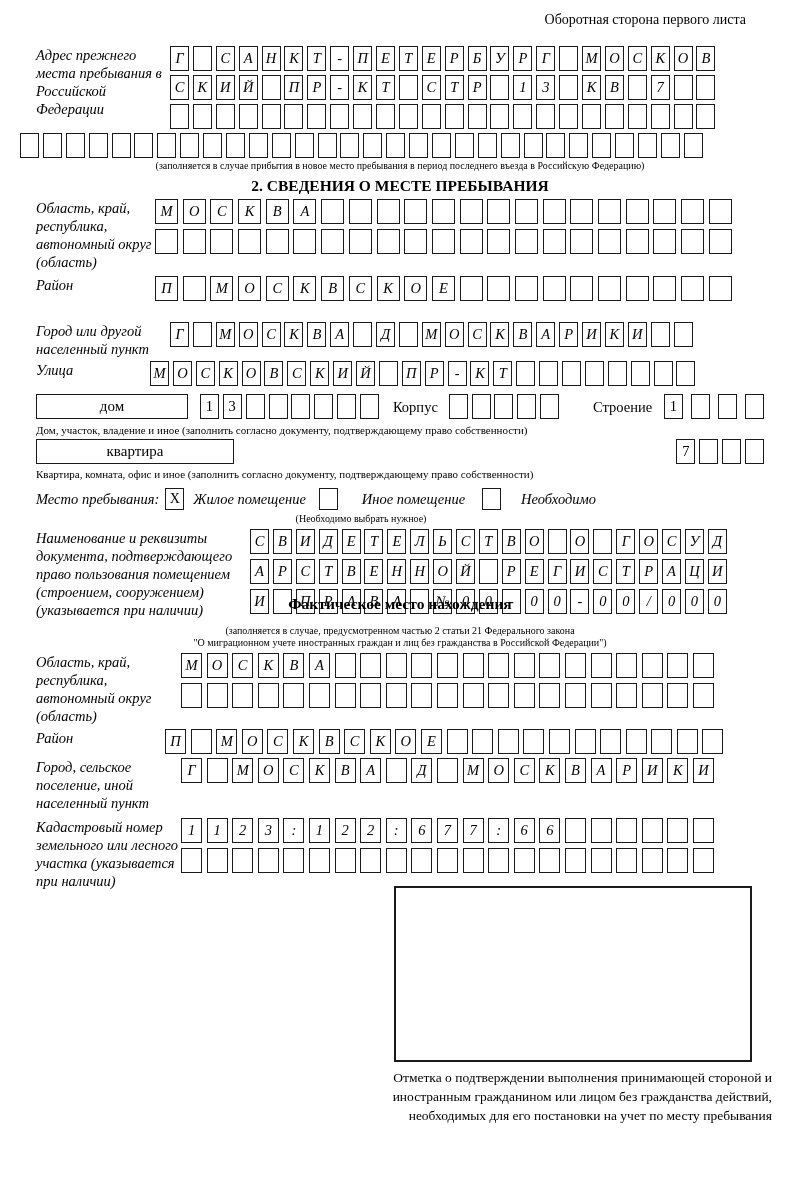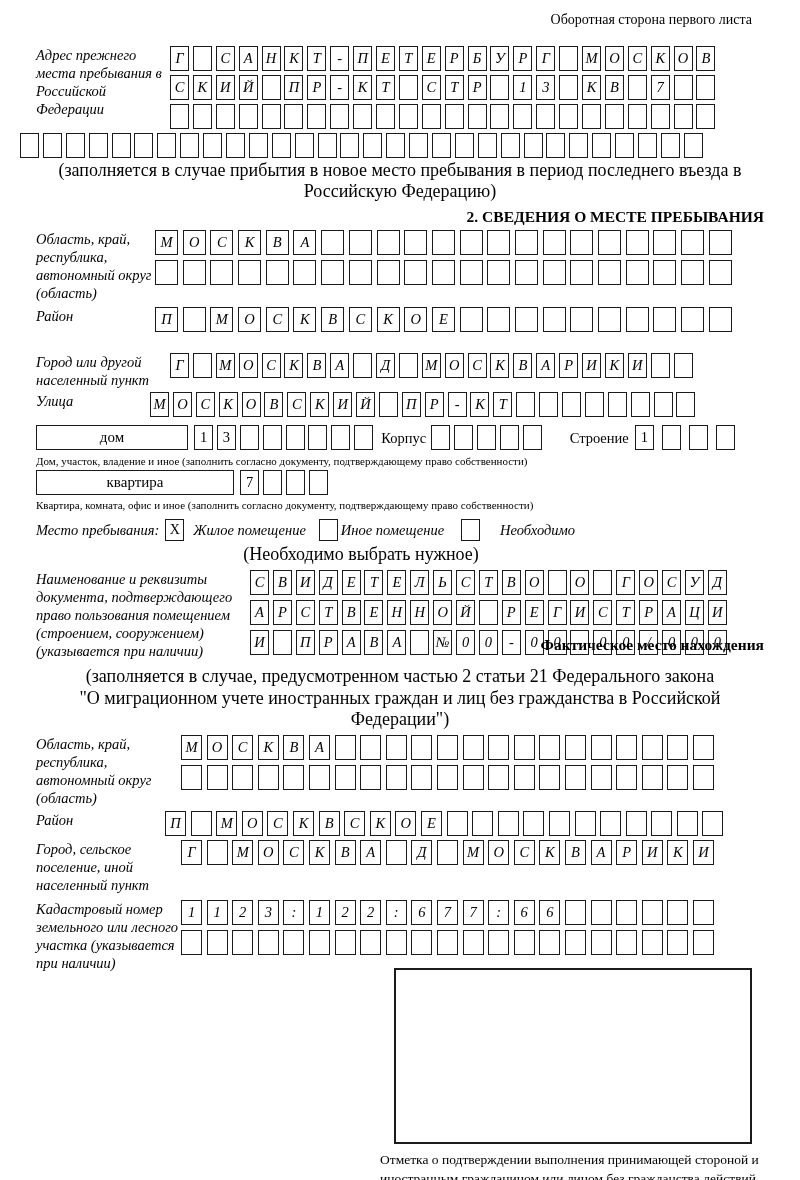--- a/index.html
+++ b/index.html
@@ -2,65 +2,65 @@
 <html><head>
 <meta charset="utf-8">
 <style>
   html,body { margin:0; padding:0; background:#ffffff; }
   .page {
     position:relative; width:800px; height:1180px; box-sizing:border-box;
     padding:12px 36px 0 36px; background:#fff; color:#000;
     font-family:"Liberation Serif","DejaVu Serif",serif; font-size:14.5px;
     overflow:hidden;
   }
-  .top-note { text-align:right; margin-right:12px; font-size:14px; }
+  .top-note { text-align:right; margin-right:18px; font-size:14px; }
 
   
   .field { display:flex; align-items:flex-start;font-style:italic; }
   .flabel { flex:none; line-height:18px; }
   .fgrid  { display:flex; flex-direction:column; }
 
   
   .cells { display:flex; flex-wrap:nowrap; }
   .cell  {
     flex:none; box-sizing:content-box;
     width:17px; height:23px; border:1.8px solid #1b1b1b;
     display:flex; align-items:center; justify-content:center;
     font-size:14.5px; line-height:1; background:#fff;
   }
   .g24 { gap:3.9px; }                      
   .g29 { gap:4.7px; } .g29 .cell { width:21px; }   
   .g27 { gap:4.6px; } .g27 .cell { width:19px; }   
   .vgap4 > * + * { margin-top:4px; }
   .vgap5 > * + * { margin-top:5px; }
 
-  .note-center { text-align:center; font-size:18px; margin-top:2px; }
-  .h-center { text-align:right; font-weight:bold; font-size:15.5px; }
+  .note-center { text-align:center; font-size:10px; margin-top:2px; }
+  .h-center { text-align:center; font-weight:bold; font-size:15.5px; }
 
   
-  .inline-row { display:flex; align-items:flex-start; }
+  .inline-row { display:flex; align-items:flex-start;justify-content:space-between; }
   .named-box {
     flex:none; box-sizing:content-box; height:23px; border:1.8px solid #1b1b1b;
     display:flex; align-items:center; justify-content:center; font-size:15px;
   }
   .small-note { font-size:11px; margin-top:4px; }
   .inline-label { line-height:26px; flex:none; }
 
   
   .stay-row { display:flex; align-items:center; margin-top:7px; }
   .chk {
     flex:none; box-sizing:content-box; width:17px; height:20px;
     border:1.8px solid #1b1b1b; display:flex; align-items:center; justify-content:center;
     font-size:14px;
   }
   .stay-label { line-height:24px;font-style:italic; }
 
   
   .mark-box { width:354px; height:172px; border:2px solid #1b1b1b; margin-left:358px; background:#fff; }
-  .mark-caption { width:392px; margin-left:344px; text-align:left; font-size:13.5px; line-height:19px; margin-top:6px; }
+  .mark-caption { width:392px; margin-left:344px; text-align:right; font-size:13.5px; line-height:19px; margin-top:6px; }
 </style>
 </head>
 <body>
 
 <div class="page">
 
   <div class="top-note">Оборотная сторона первого листа</div>
 
   <div class="field" style="margin-top:18px">
     <div class="flabel" style="width:134px">Адрес прежнего места пребывания в Российской Федерации</div>
@@ -358,21 +358,21 @@
         <div class="cell"></div>
       </div>
   </div>
   <div class="small-note">Квартира, комната, офис и иное (заполнить согласно документу, подтверждающему право собственности)</div>
 
   <div class="stay-row">
     <span class="stay-label">Место пребывания:</span>
     <span class="chk" style="margin-left:6px">X</span>
     <span class="stay-label" style="margin-left:9px">Жилое помещение</span>
     <span class="chk" style="margin-left:13px"></span>
-    <span class="stay-label" style="margin-left:3px">Иное помещение</span>
+    <span class="stay-label" style="margin-left:24px">Иное помещение</span>
     <span class="chk" style="margin-left:17px"></span>
     <span class="stay-label" style="margin-left:20px">Необходимо</span>
   </div>
   <div class="note-center" style="width:430px; margin-left:110px">(Необходимо выбрать нужное)</div>
 
   <div class="field" style="margin-top:5px">
     <div class="flabel" style="width:214px">Наименование и реквизиты документа, подтверждающего право пользования помещением (строением, сооружением) (указывается при наличии)</div>
     <div class="fgrid vgap5">
       <div class="cells g24">
           <div class="cell">С</div>

